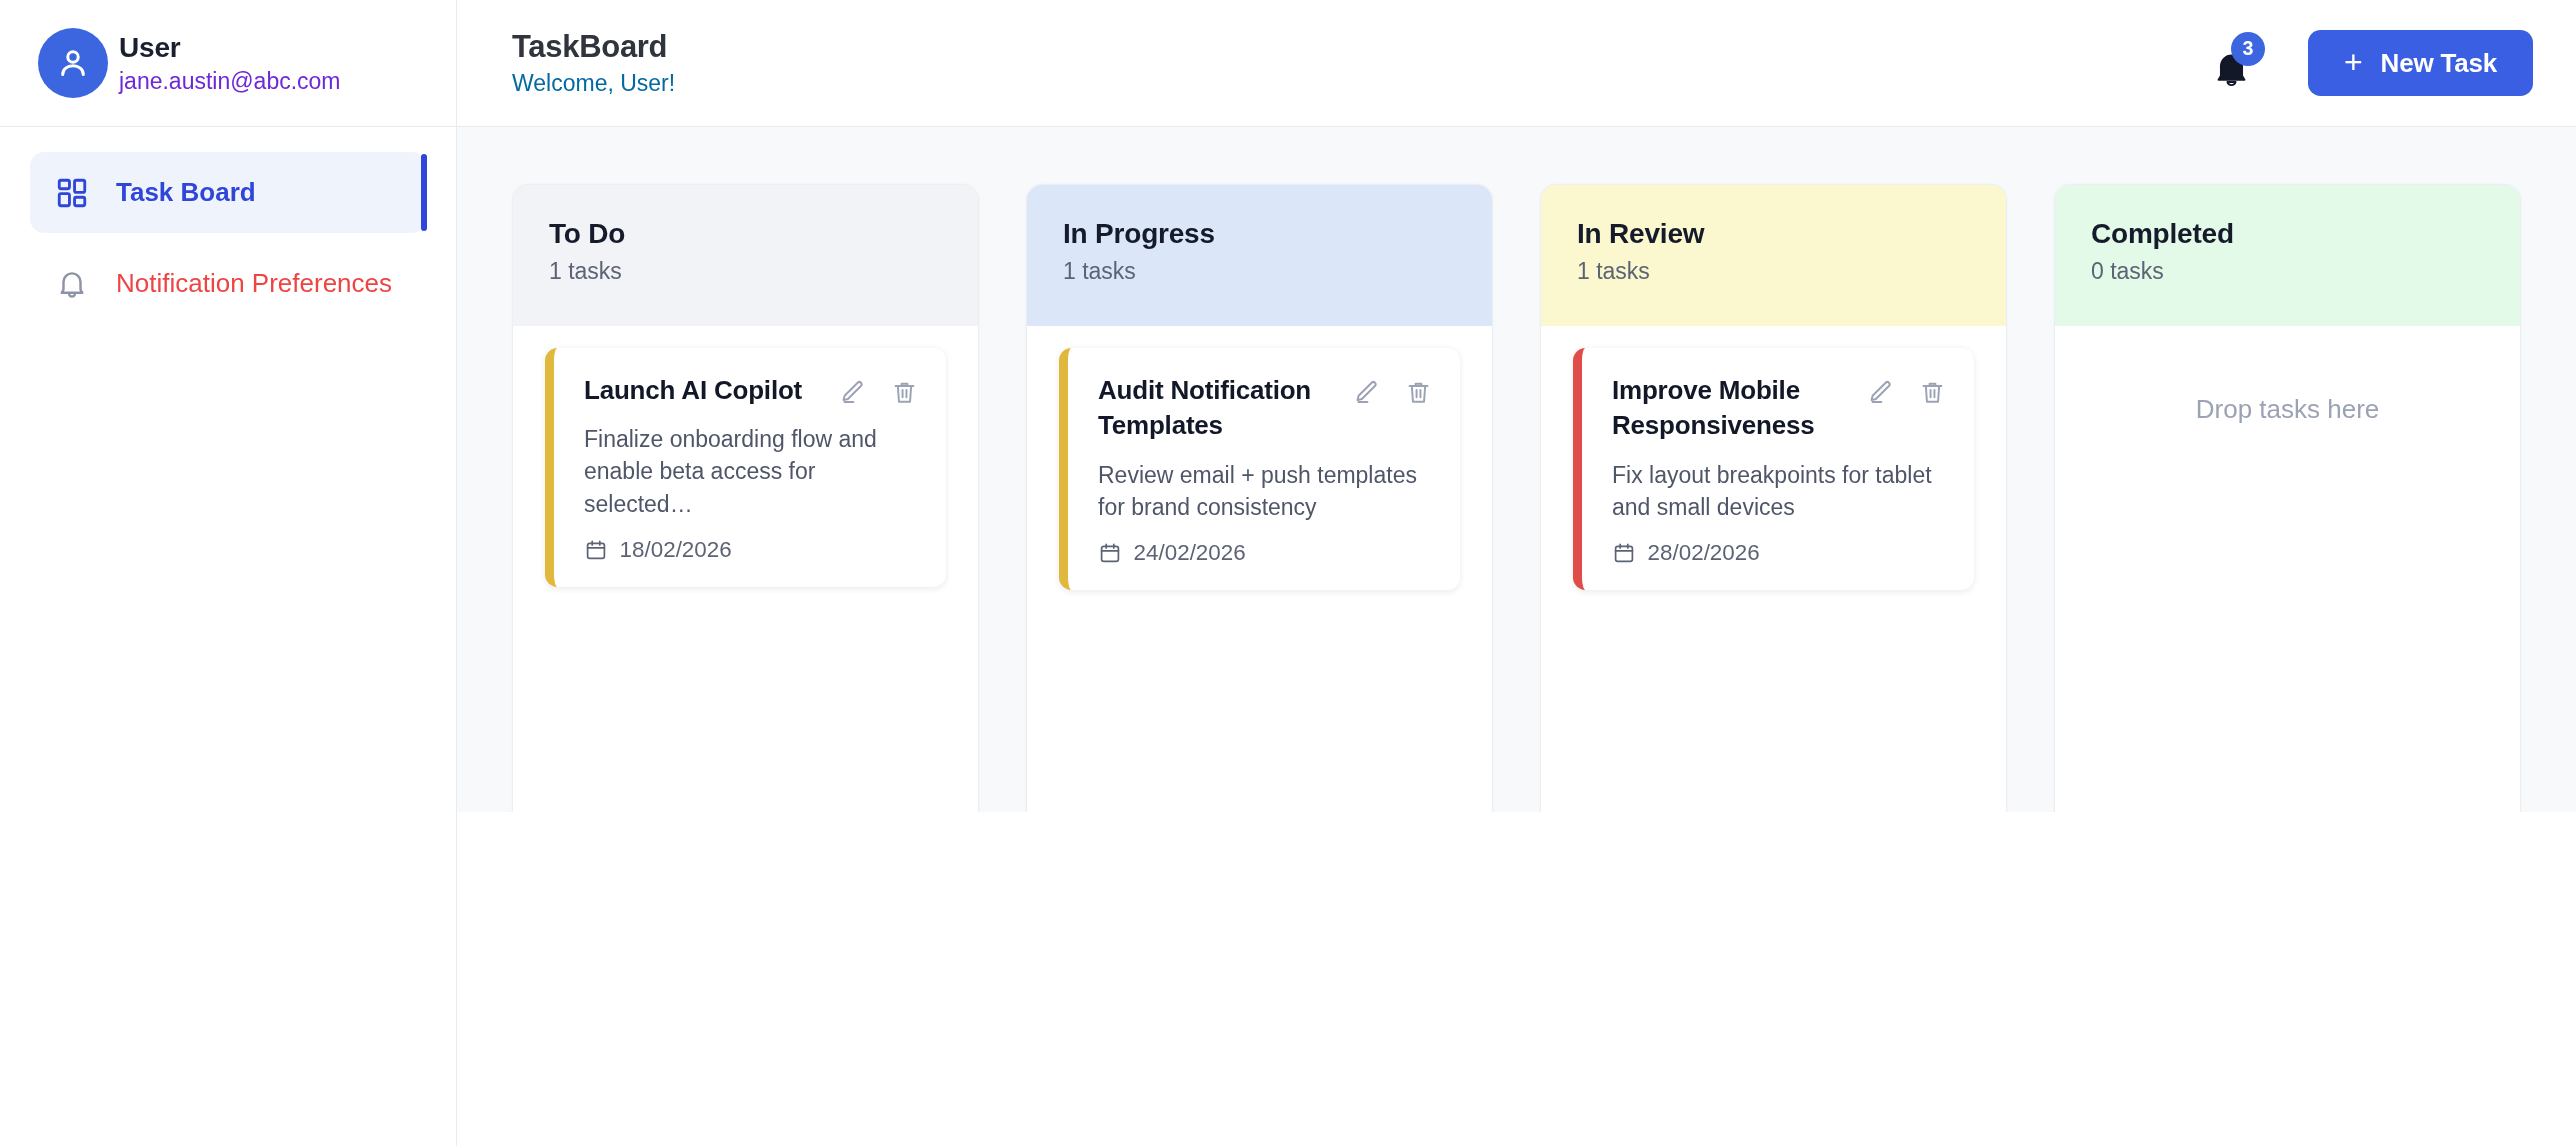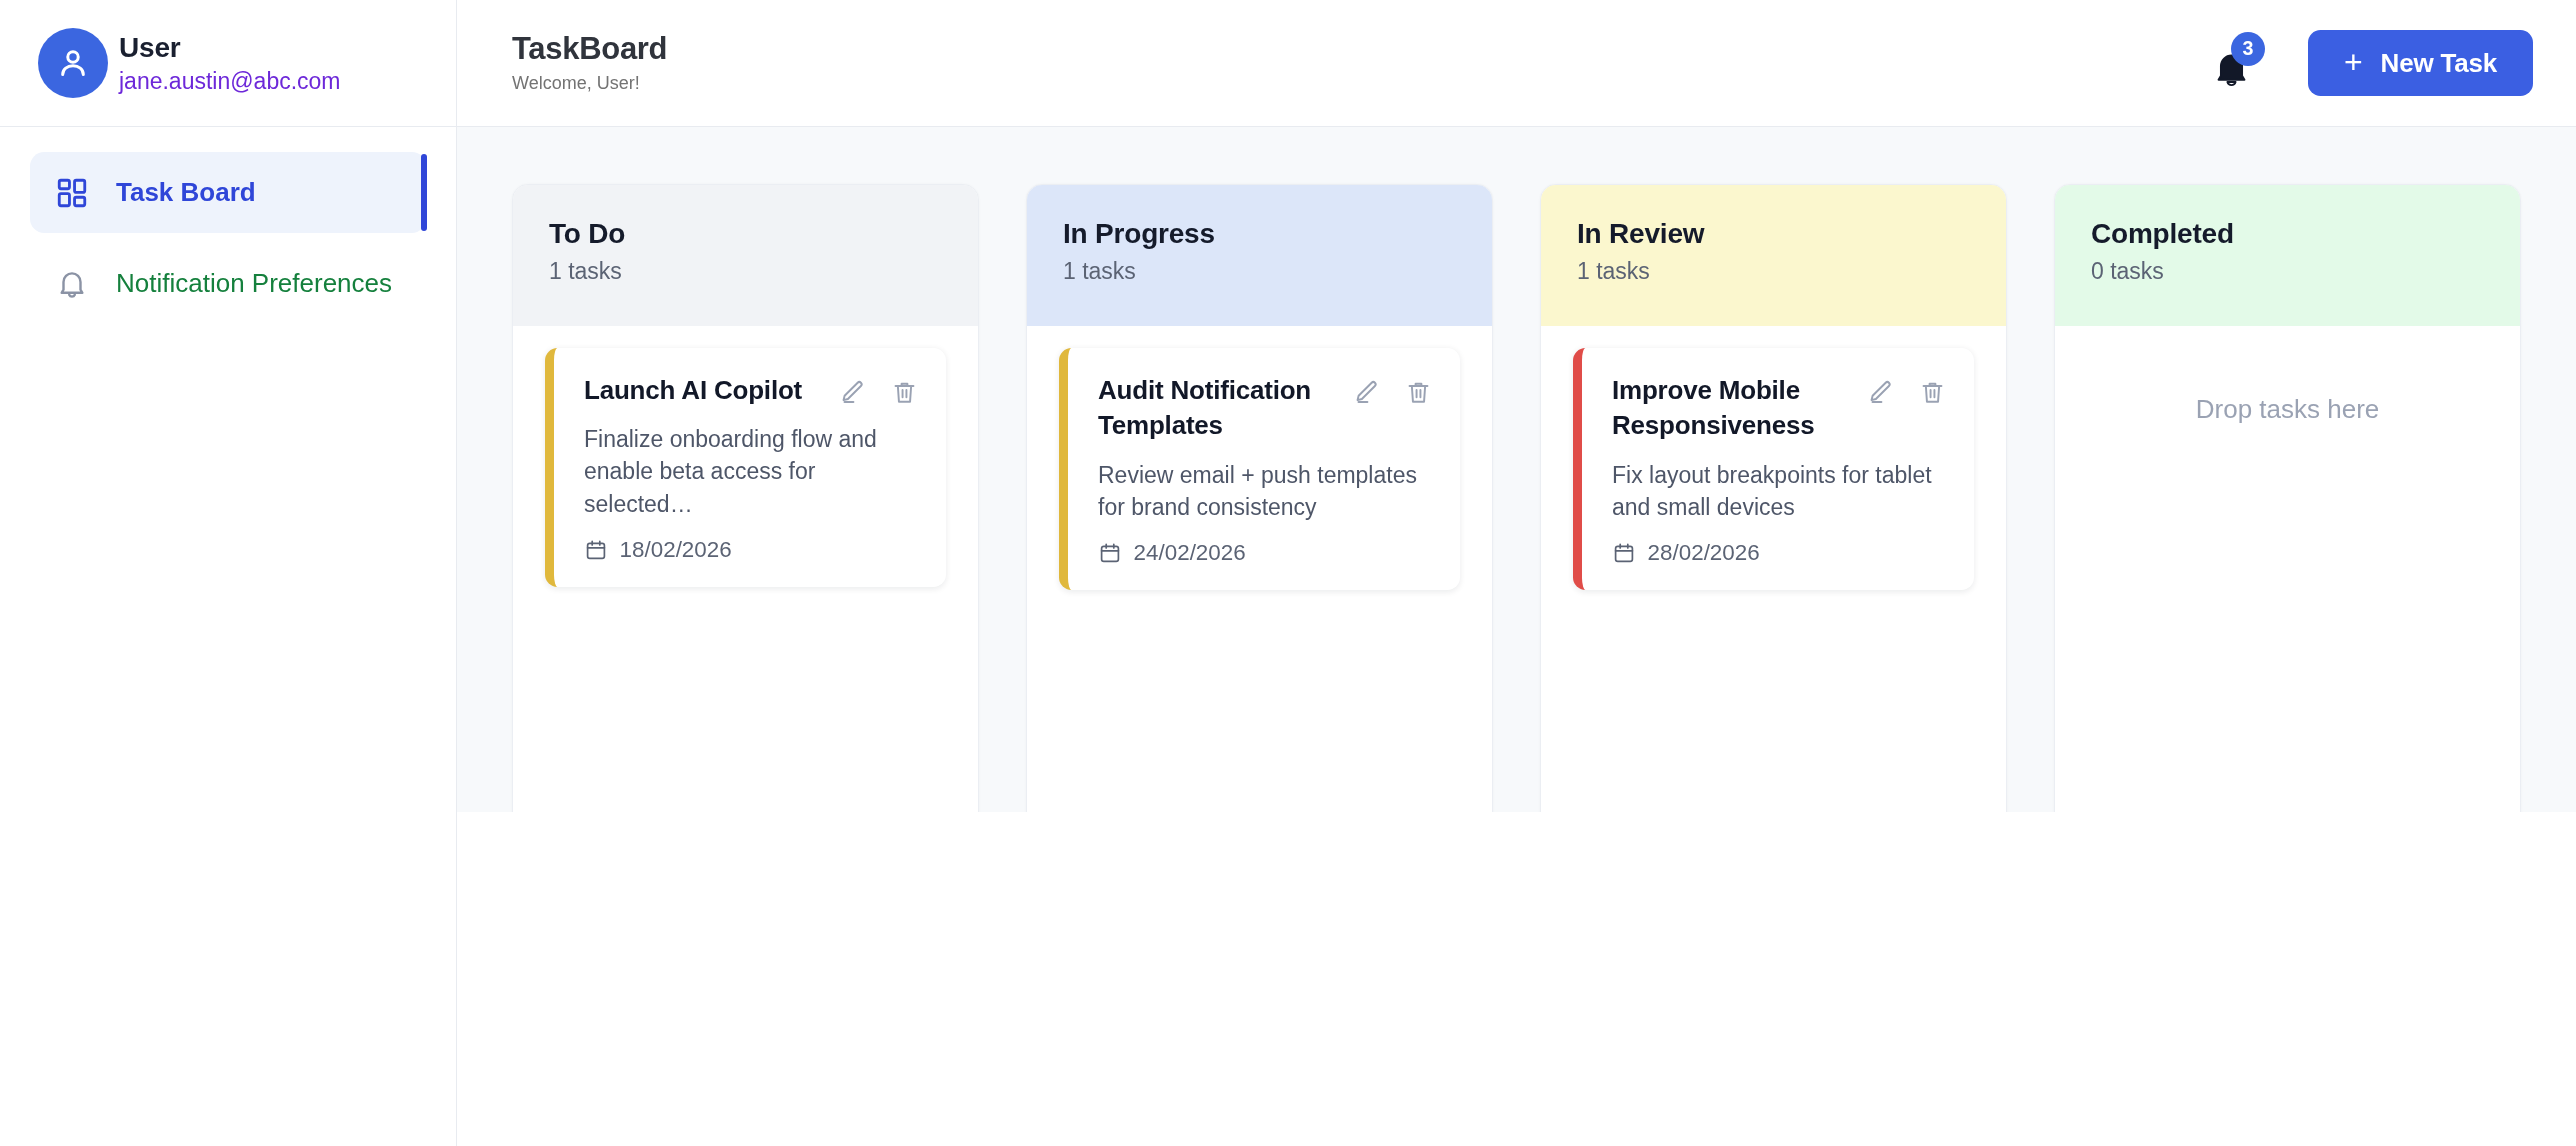--- a/index.html
+++ b/index.html
@@ -108,21 +108,21 @@
     display: flex;
     align-items: center;
     justify-content: center;
   }
 
   .nav-icon svg { width: 34px; height: 34px; }
 
   .nav-label {
     font-size: 26px;
     font-weight: 500;
-    color: #15803d;
+    color: #ef4444;
     line-height: 1.3;
   }
 
   .nav-item.active .nav-label { color: #2f46d8; font-weight: 700; }
 
   
   .main {
     flex: 1 1 auto;
     height: 812px;
     display: flex;
@@ -145,22 +145,22 @@
 
   .app-title {
     font-size: 31px;
     font-weight: 700;
     color: #30343c;
     letter-spacing: -0.3px;
     line-height: 1.1;
   }
 
   .app-subtitle {
-    font-size: 18px;
-    color: #737373;
+    font-size: 23px;
+    color: #0369a1;
     line-height: 1.1;
   }
 
   .topbar-actions {
     margin-left: auto;
     display: flex;
     align-items: center;
     gap: 52px;
   }
 

